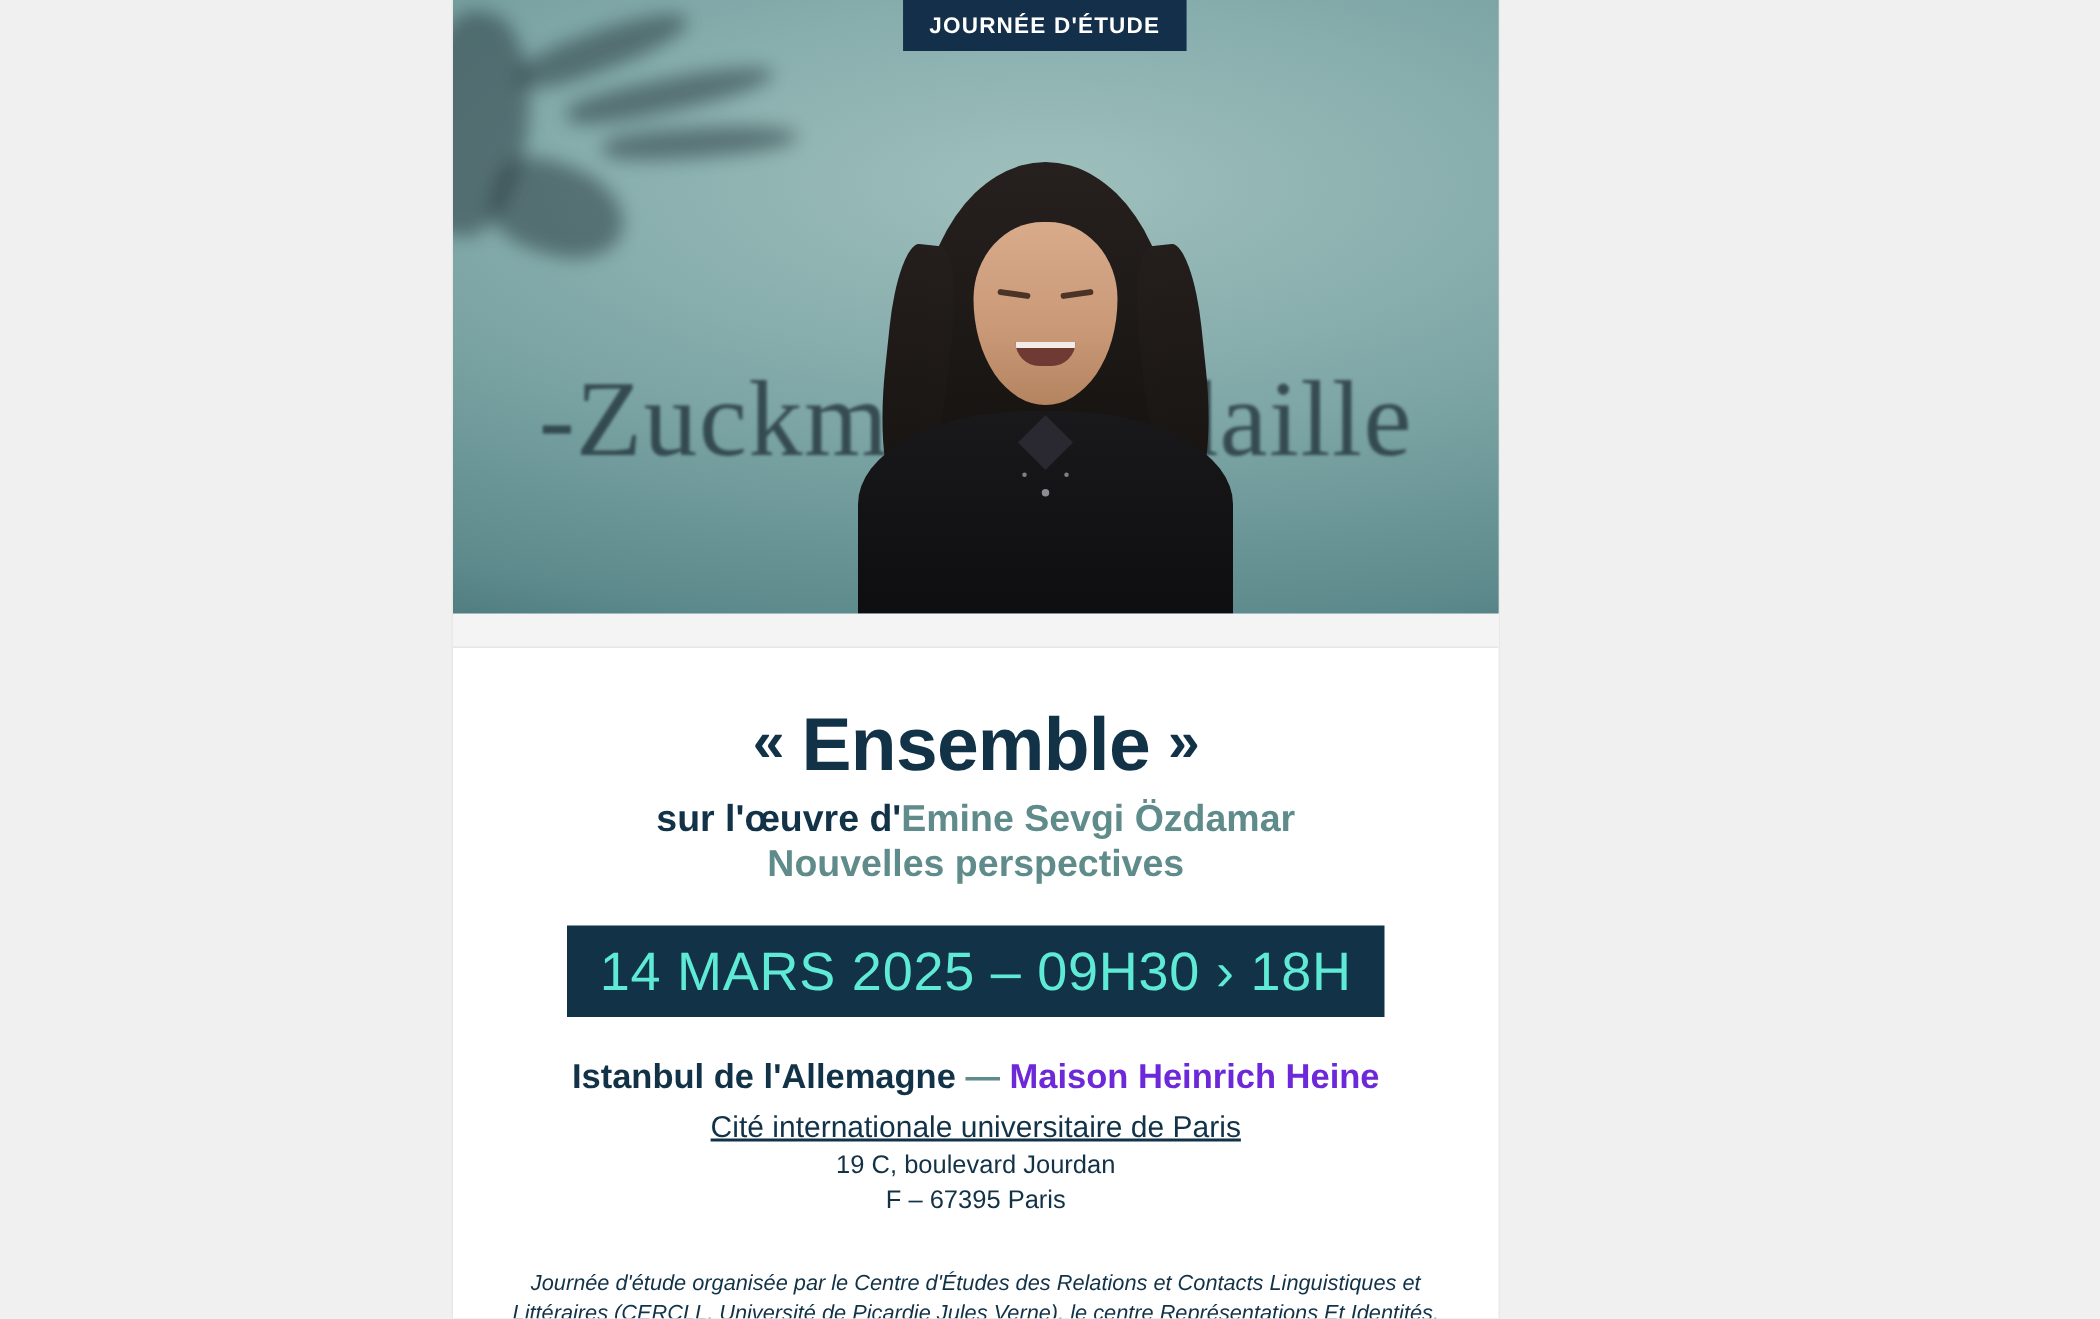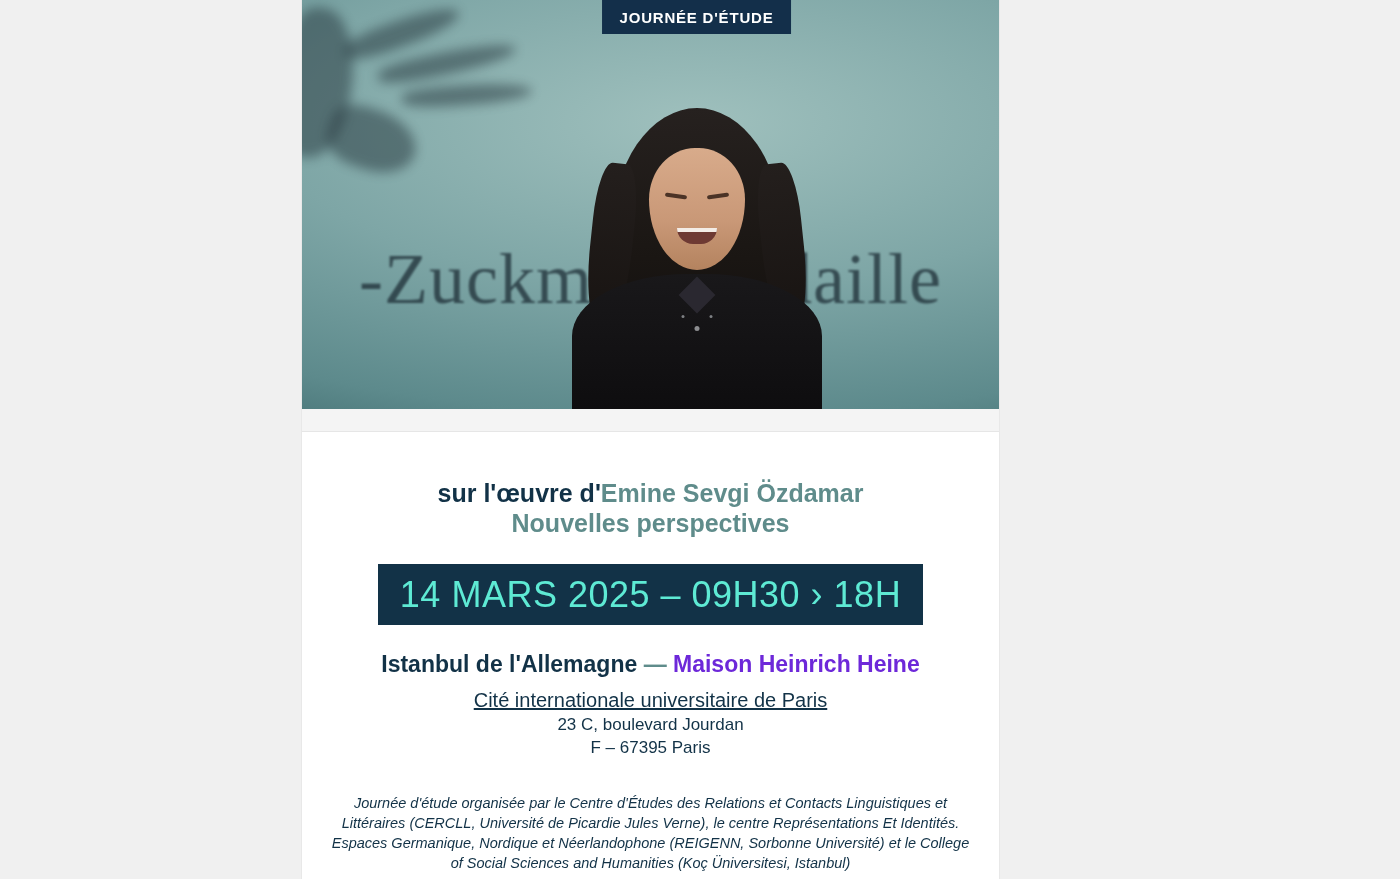--- a/index.html
+++ b/index.html
@@ -318,39 +318,42 @@
         </div>
       </div>
 
       <div class="badge">JOURNÉE D'ÉTUDE</div>
     </div>
 
     <div class="strip"></div>
 
     <div class="content">
 
+      <div class="title-line">
+        <span class="quote">«</span><span>Ensemble</span><span class="quote">»</span>
+      </div>
 
       <div class="subtitle">
         <div>
           <span class="dark">sur l'œuvre d'</span><span>Emine Sevgi Özdamar</span>
         </div>
         <div>Nouvelles perspectives</div>
       </div>
 
       <div>
         <div class="date-bar">14 MARS 2025 – 09H30 › 18H</div>
       </div>
 
       <div class="venue">
         <span>Istanbul de l'Allemagne</span>
         <span class="dash">—</span>
         <span class="teal">Maison Heinrich Heine</span>
       </div>
 
       <div class="addr1">Cité internationale universitaire de Paris</div>
-      <div class="addr2">23 C, boulevard Jourdan</div>
+      <div class="addr2">19 C, boulevard Jourdan</div>
       <div class="addr3">F – 67395 Paris</div>
 
       <div class="credits">Journée d'étude organisée par le Centre d'Études des Relations et Contacts Linguistiques et Littéraires (CERCLL, Université de Picardie Jules Verne), le centre Représentations Et Identités. Espaces Germanique, Nordique et Néerlandophone (REIGENN, Sorbonne Université) et le College of Social Sciences and Humanities (Koç Üniversitesi, Istanbul)</div>
     </div>
 
   </div>
 </div>
 
 </body></html>

